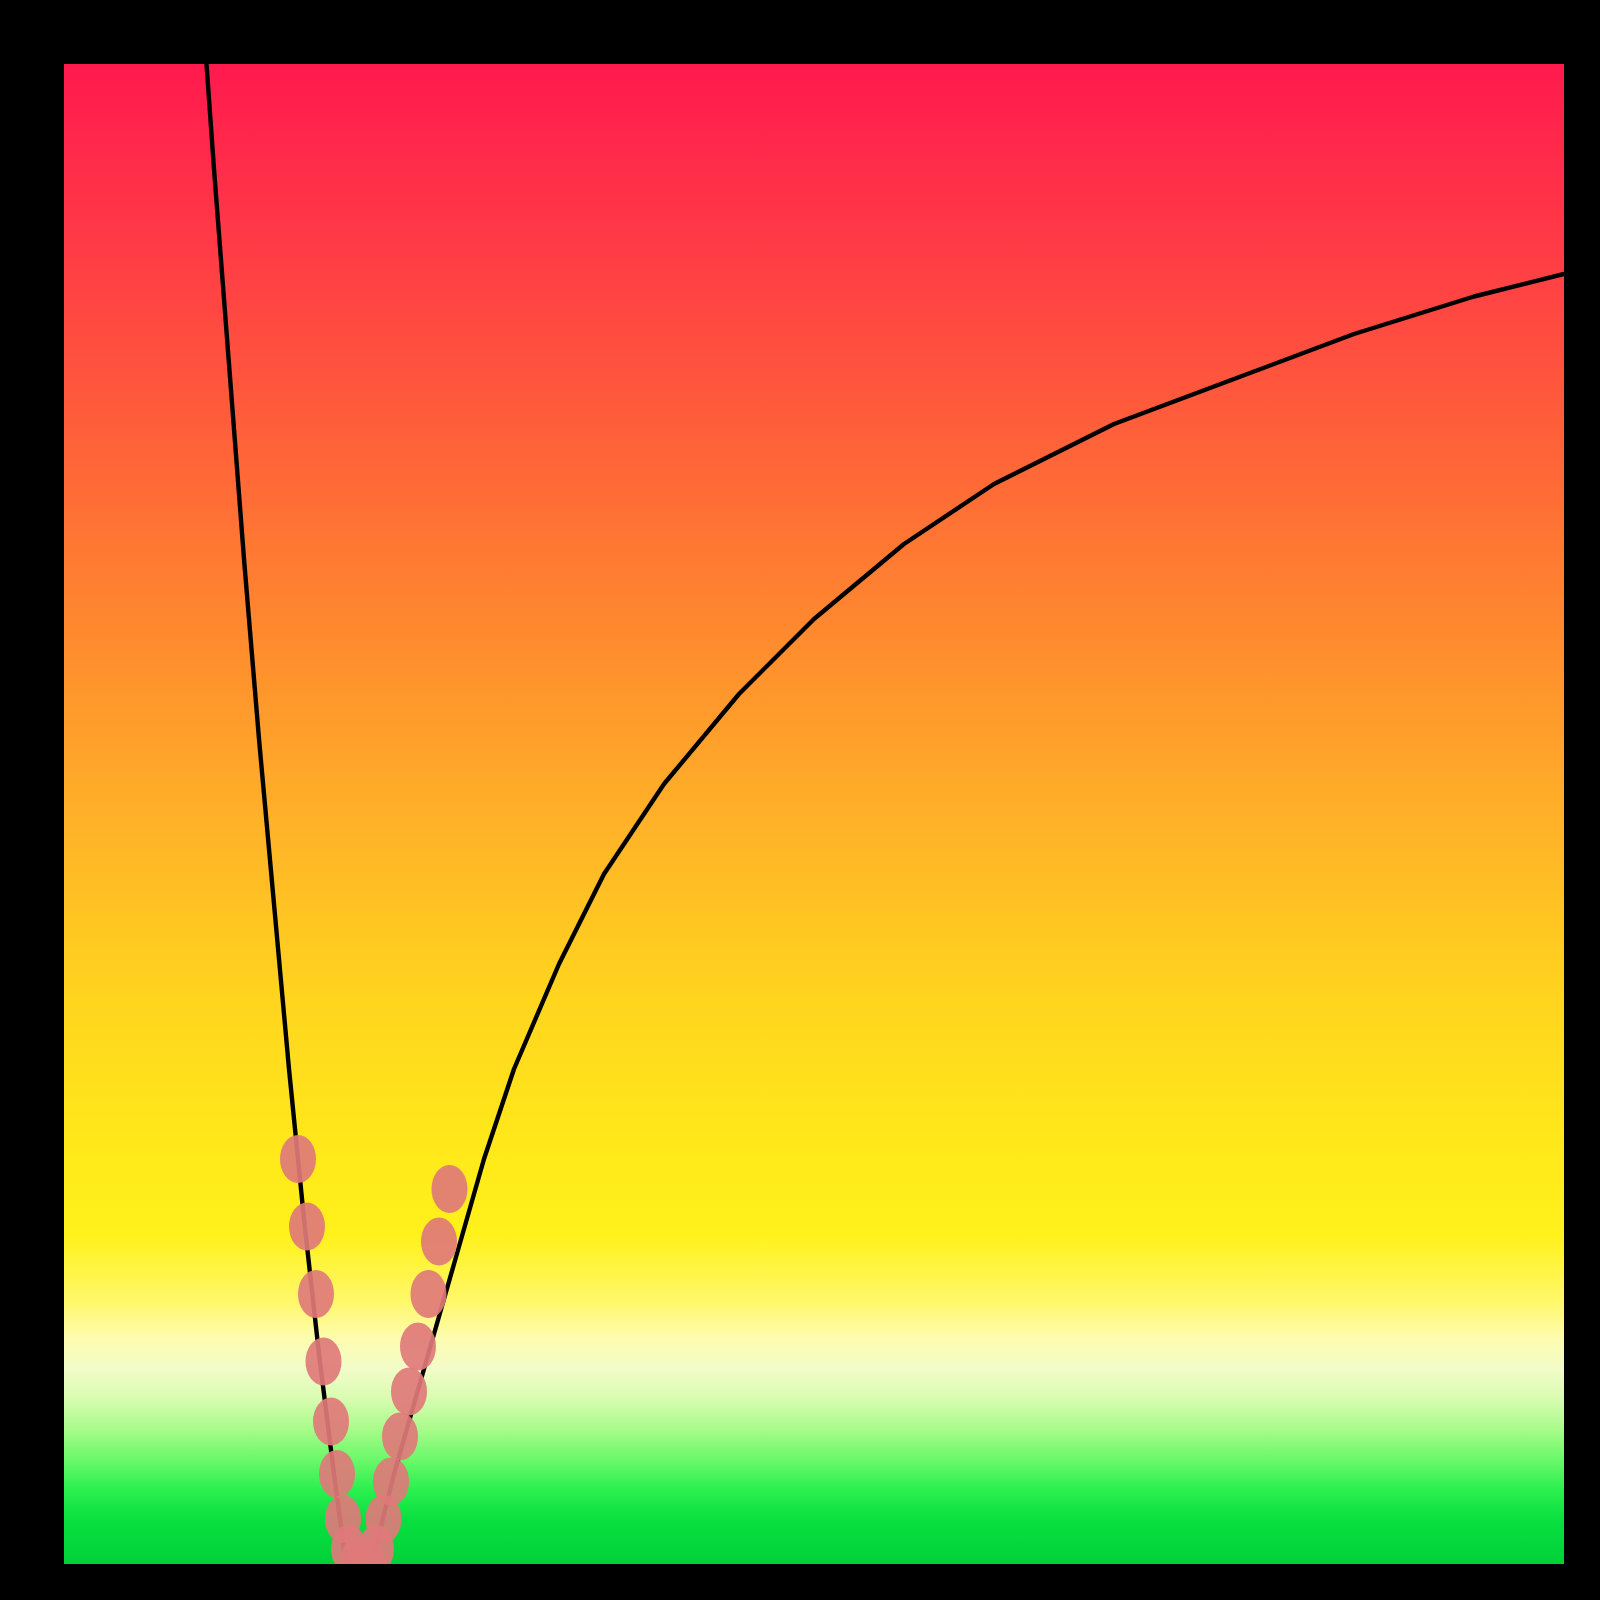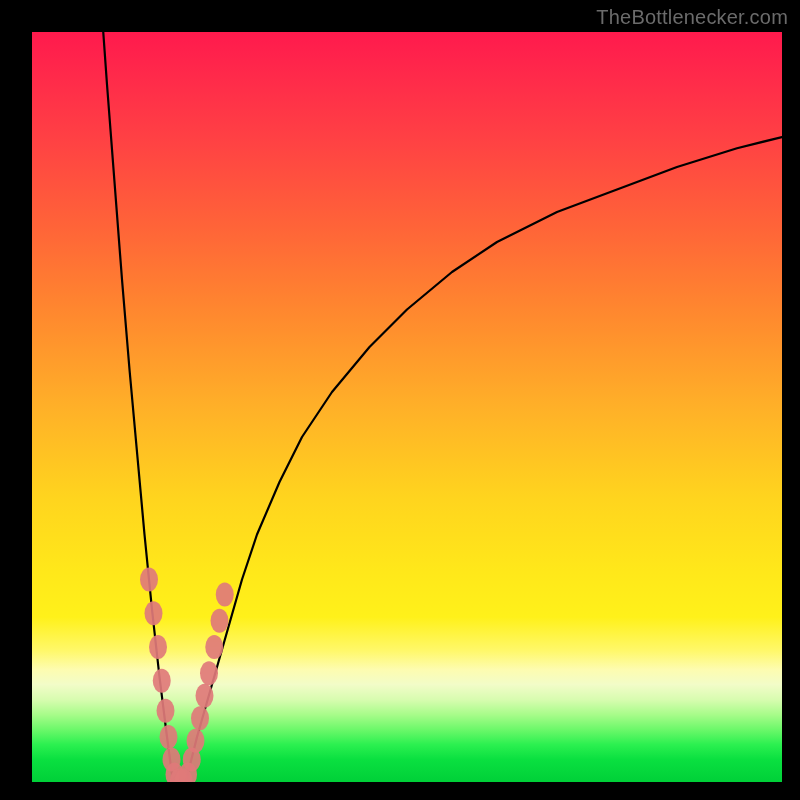--- a/index.html
+++ b/index.html
@@ -91,14 +91,13 @@
         <ellipse cx="159.75" cy="727.50" rx="9" ry="12" fill="#e07a7a" stroke="#c86060" stroke-width="0" opacity="0.92"></ellipse>
         <ellipse cx="163.50" cy="708.75" rx="9" ry="12" fill="#e07a7a" stroke="#c86060" stroke-width="0" opacity="0.92"></ellipse>
         <ellipse cx="168.00" cy="686.25" rx="9" ry="12" fill="#e07a7a" stroke="#c86060" stroke-width="0" opacity="0.92"></ellipse>
         <ellipse cx="172.50" cy="663.75" rx="9" ry="12" fill="#e07a7a" stroke="#c86060" stroke-width="0" opacity="0.92"></ellipse>
         <ellipse cx="177.00" cy="641.25" rx="9" ry="12" fill="#e07a7a" stroke="#c86060" stroke-width="0" opacity="0.92"></ellipse>
         <ellipse cx="182.25" cy="615.00" rx="9" ry="12" fill="#e07a7a" stroke="#c86060" stroke-width="0" opacity="0.92"></ellipse>
         <ellipse cx="187.50" cy="588.75" rx="9" ry="12" fill="#e07a7a" stroke="#c86060" stroke-width="0" opacity="0.92"></ellipse>
         <ellipse cx="192.75" cy="562.50" rx="9" ry="12" fill="#e07a7a" stroke="#c86060" stroke-width="0" opacity="0.92"></ellipse>
       </svg>
   </div>
-  <div class="watermark">TheBottlenecker.com</div>
 </div>
 
 </body></html>

